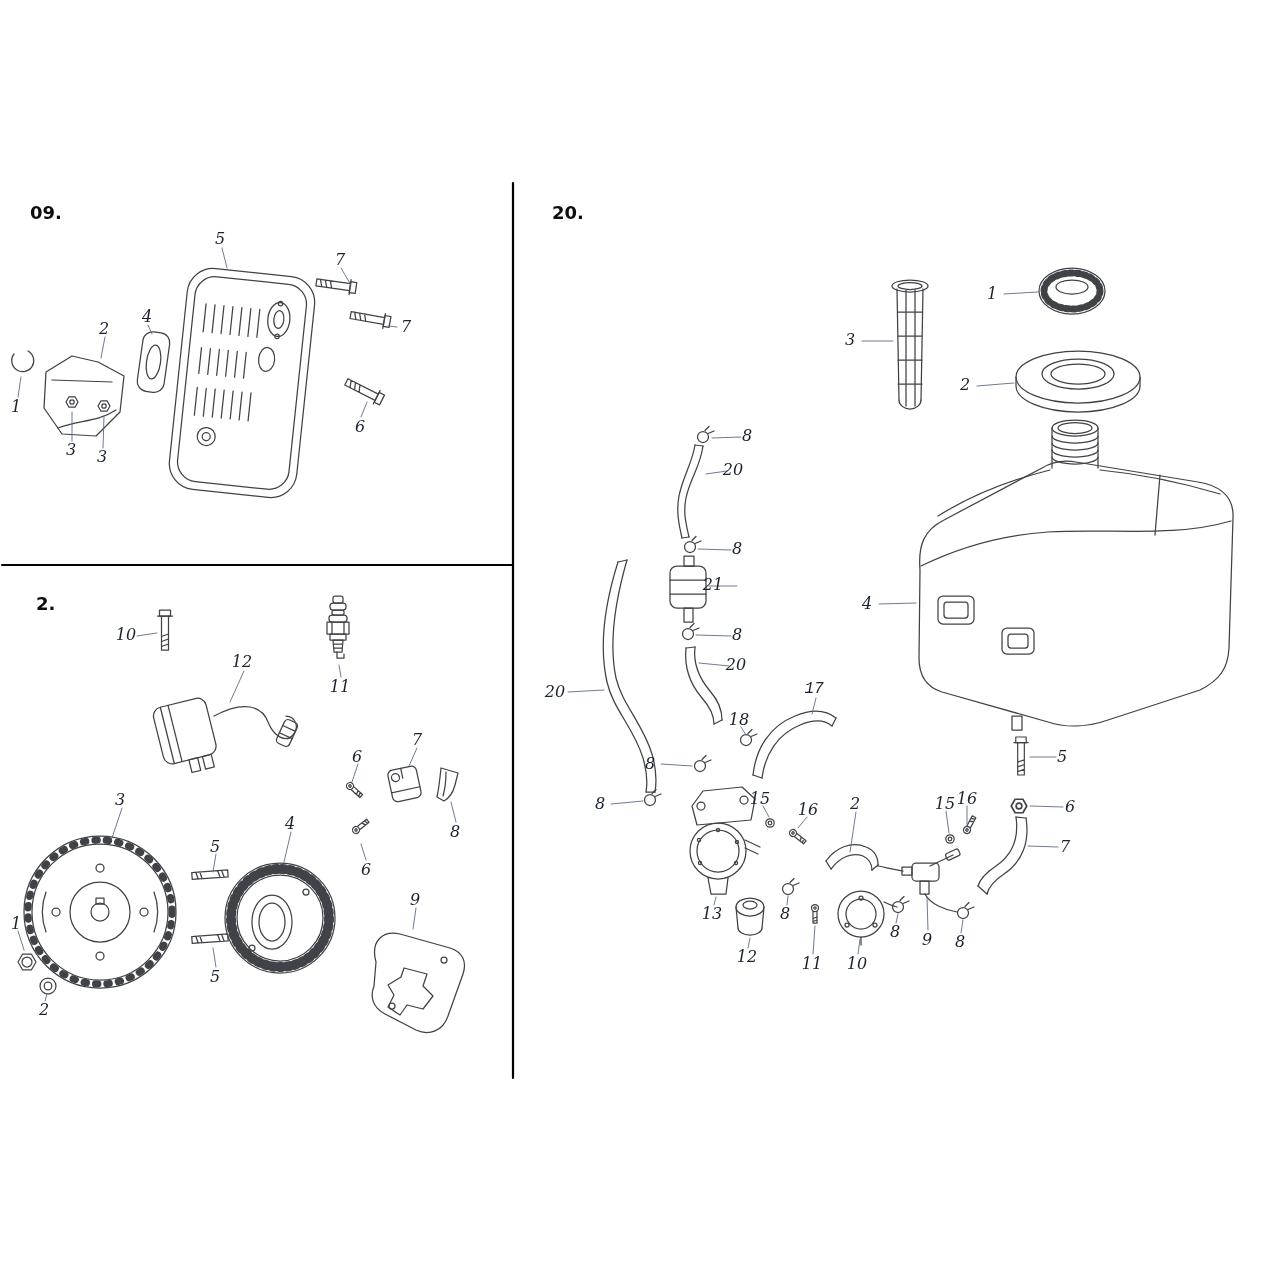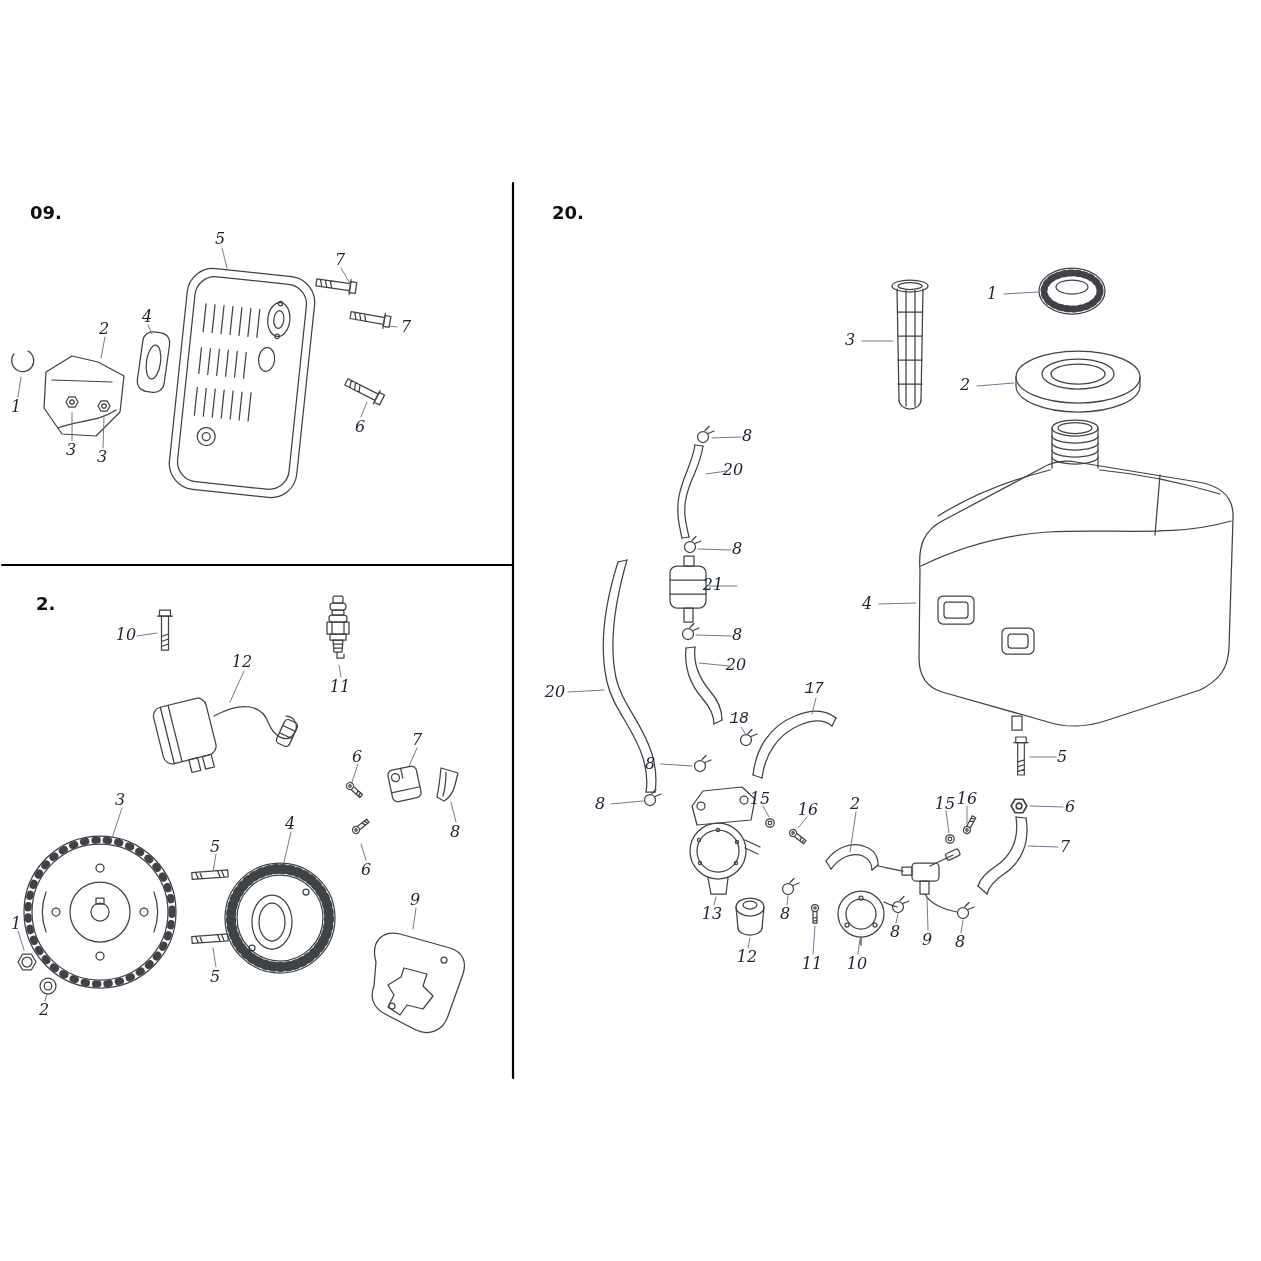--- a/index.html
+++ b/index.html
@@ -337,21 +337,21 @@
       <span class="part-label" style="left: 965px; top: 384px;">2</span>
       <span class="part-label" style="left: 747px; top: 435px;">8</span>
       <span class="part-label" style="left: 733px; top: 469px;">20</span>
       <span class="part-label" style="left: 737px; top: 548px;">8</span>
       <span class="part-label" style="left: 713px; top: 584px;">21</span>
       <span class="part-label" style="left: 737px; top: 634px;">8</span>
       <span class="part-label" style="left: 867px; top: 603px;">4</span>
       <span class="part-label" style="left: 736px; top: 664px;">20</span>
       <span class="part-label" style="left: 555px; top: 691px;">20</span>
       <span class="part-label" style="left: 814px; top: 689px; font-family: Liberation Mono, monospace;">17</span>
-      <span class="part-label" style="left: 739px; top: 719px; font-family: Liberation Mono, monospace;">18</span>
+      <span class="part-label" style="left: 739px; top: 719px;">18</span>
       <span class="part-label" style="left: 650px; top: 763px;">8</span>
       <span class="part-label" style="left: 1062px; top: 756px;">5</span>
       <span class="part-label" style="left: 600px; top: 803px;">8</span>
       <span class="part-label" style="left: 760px; top: 798px;">15</span>
       <span class="part-label" style="left: 808px; top: 809px;">16</span>
       <span class="part-label" style="left: 1070px; top: 806px;">6</span>
       <span class="part-label" style="left: 855px; top: 803px;">2</span>
       <span class="part-label" style="left: 945px; top: 803px;">15</span>
       <span class="part-label" style="left: 967px; top: 798px;">16</span>
       <span class="part-label" style="left: 1065px; top: 846px;">7</span>

